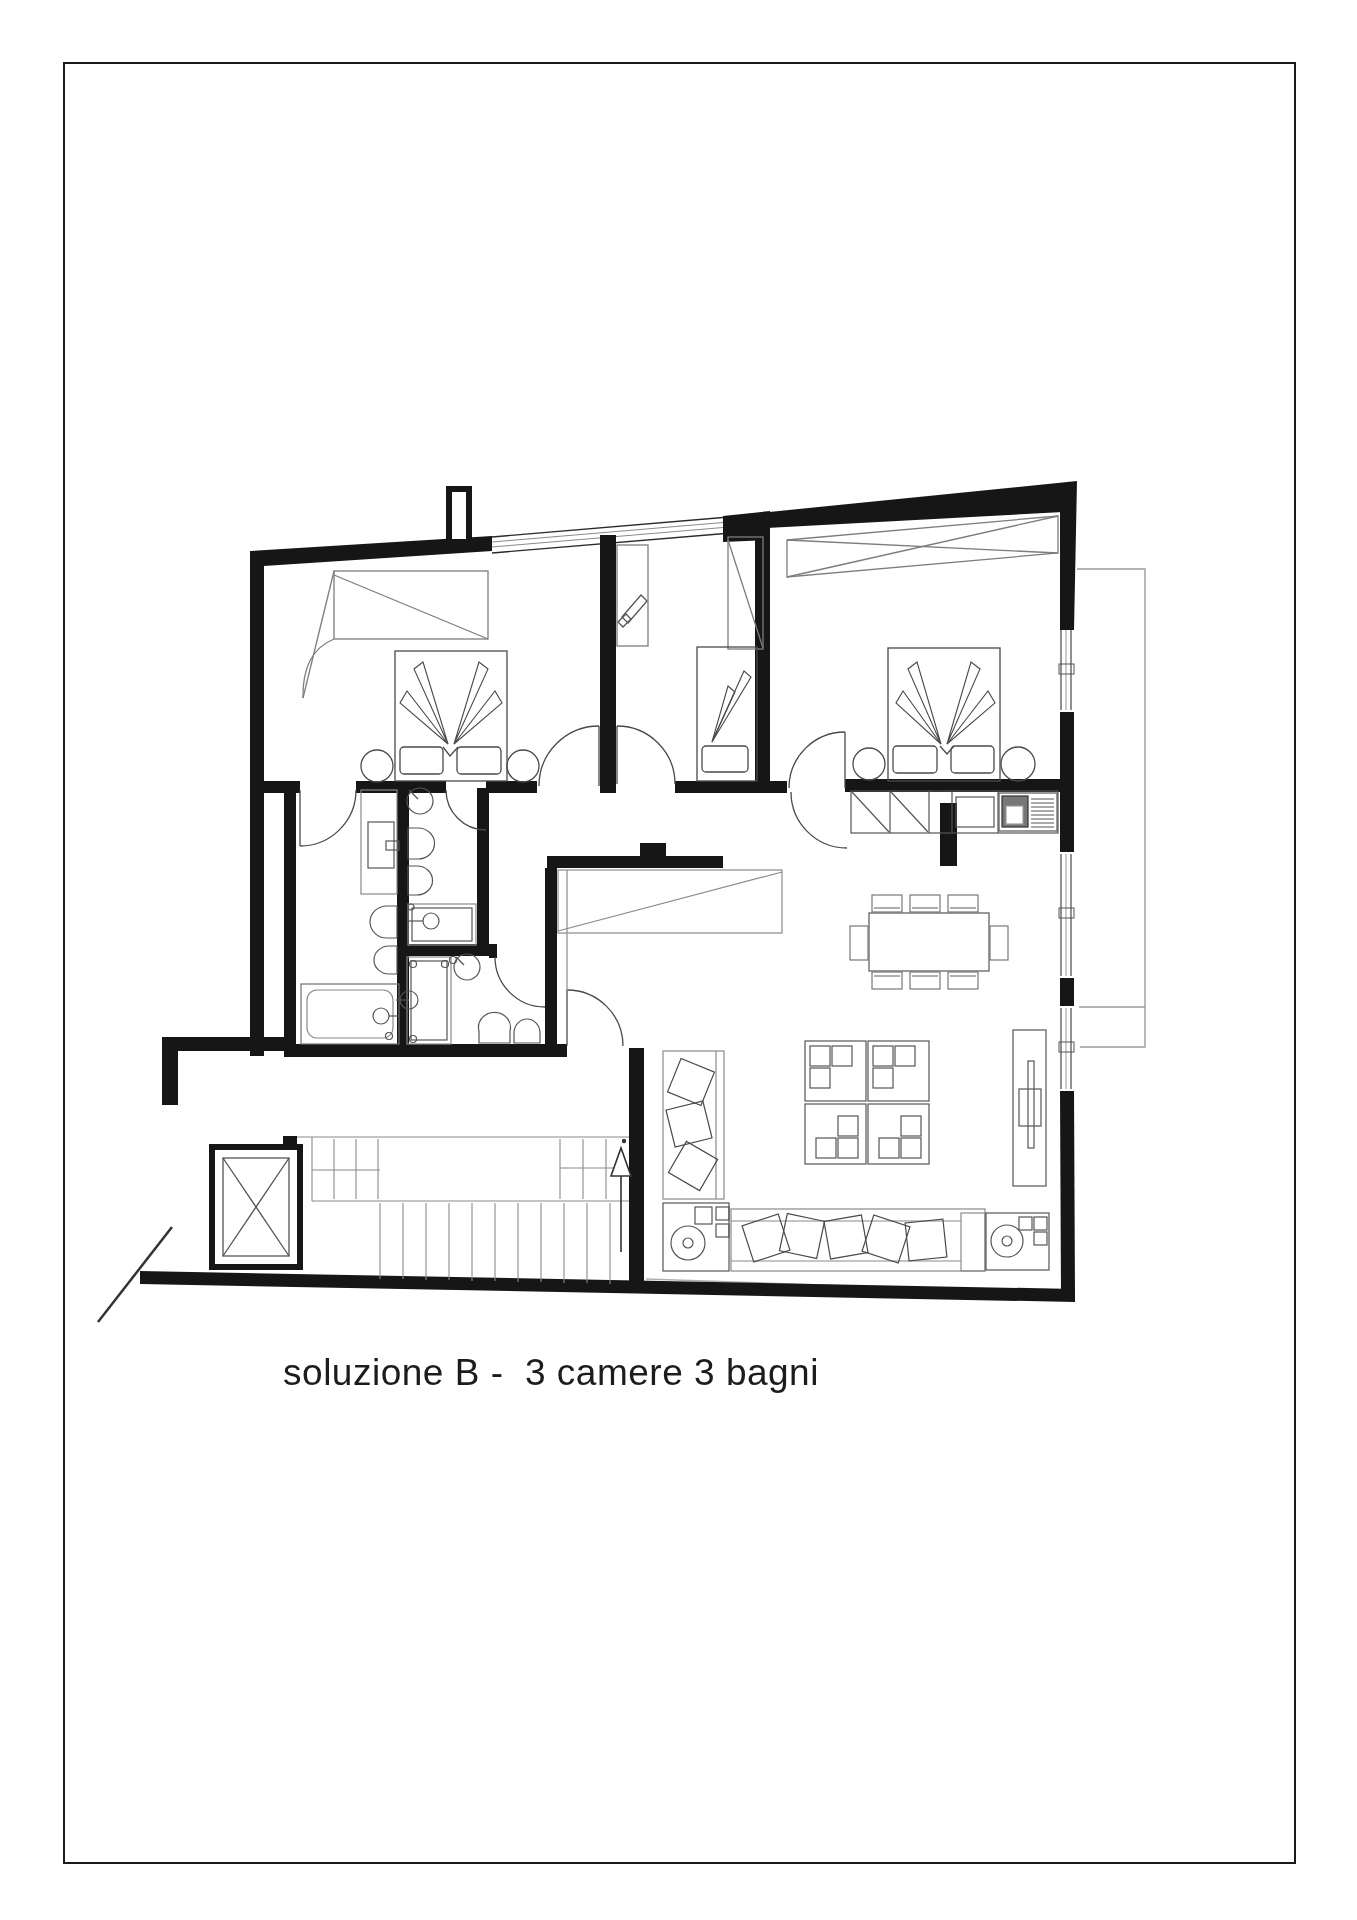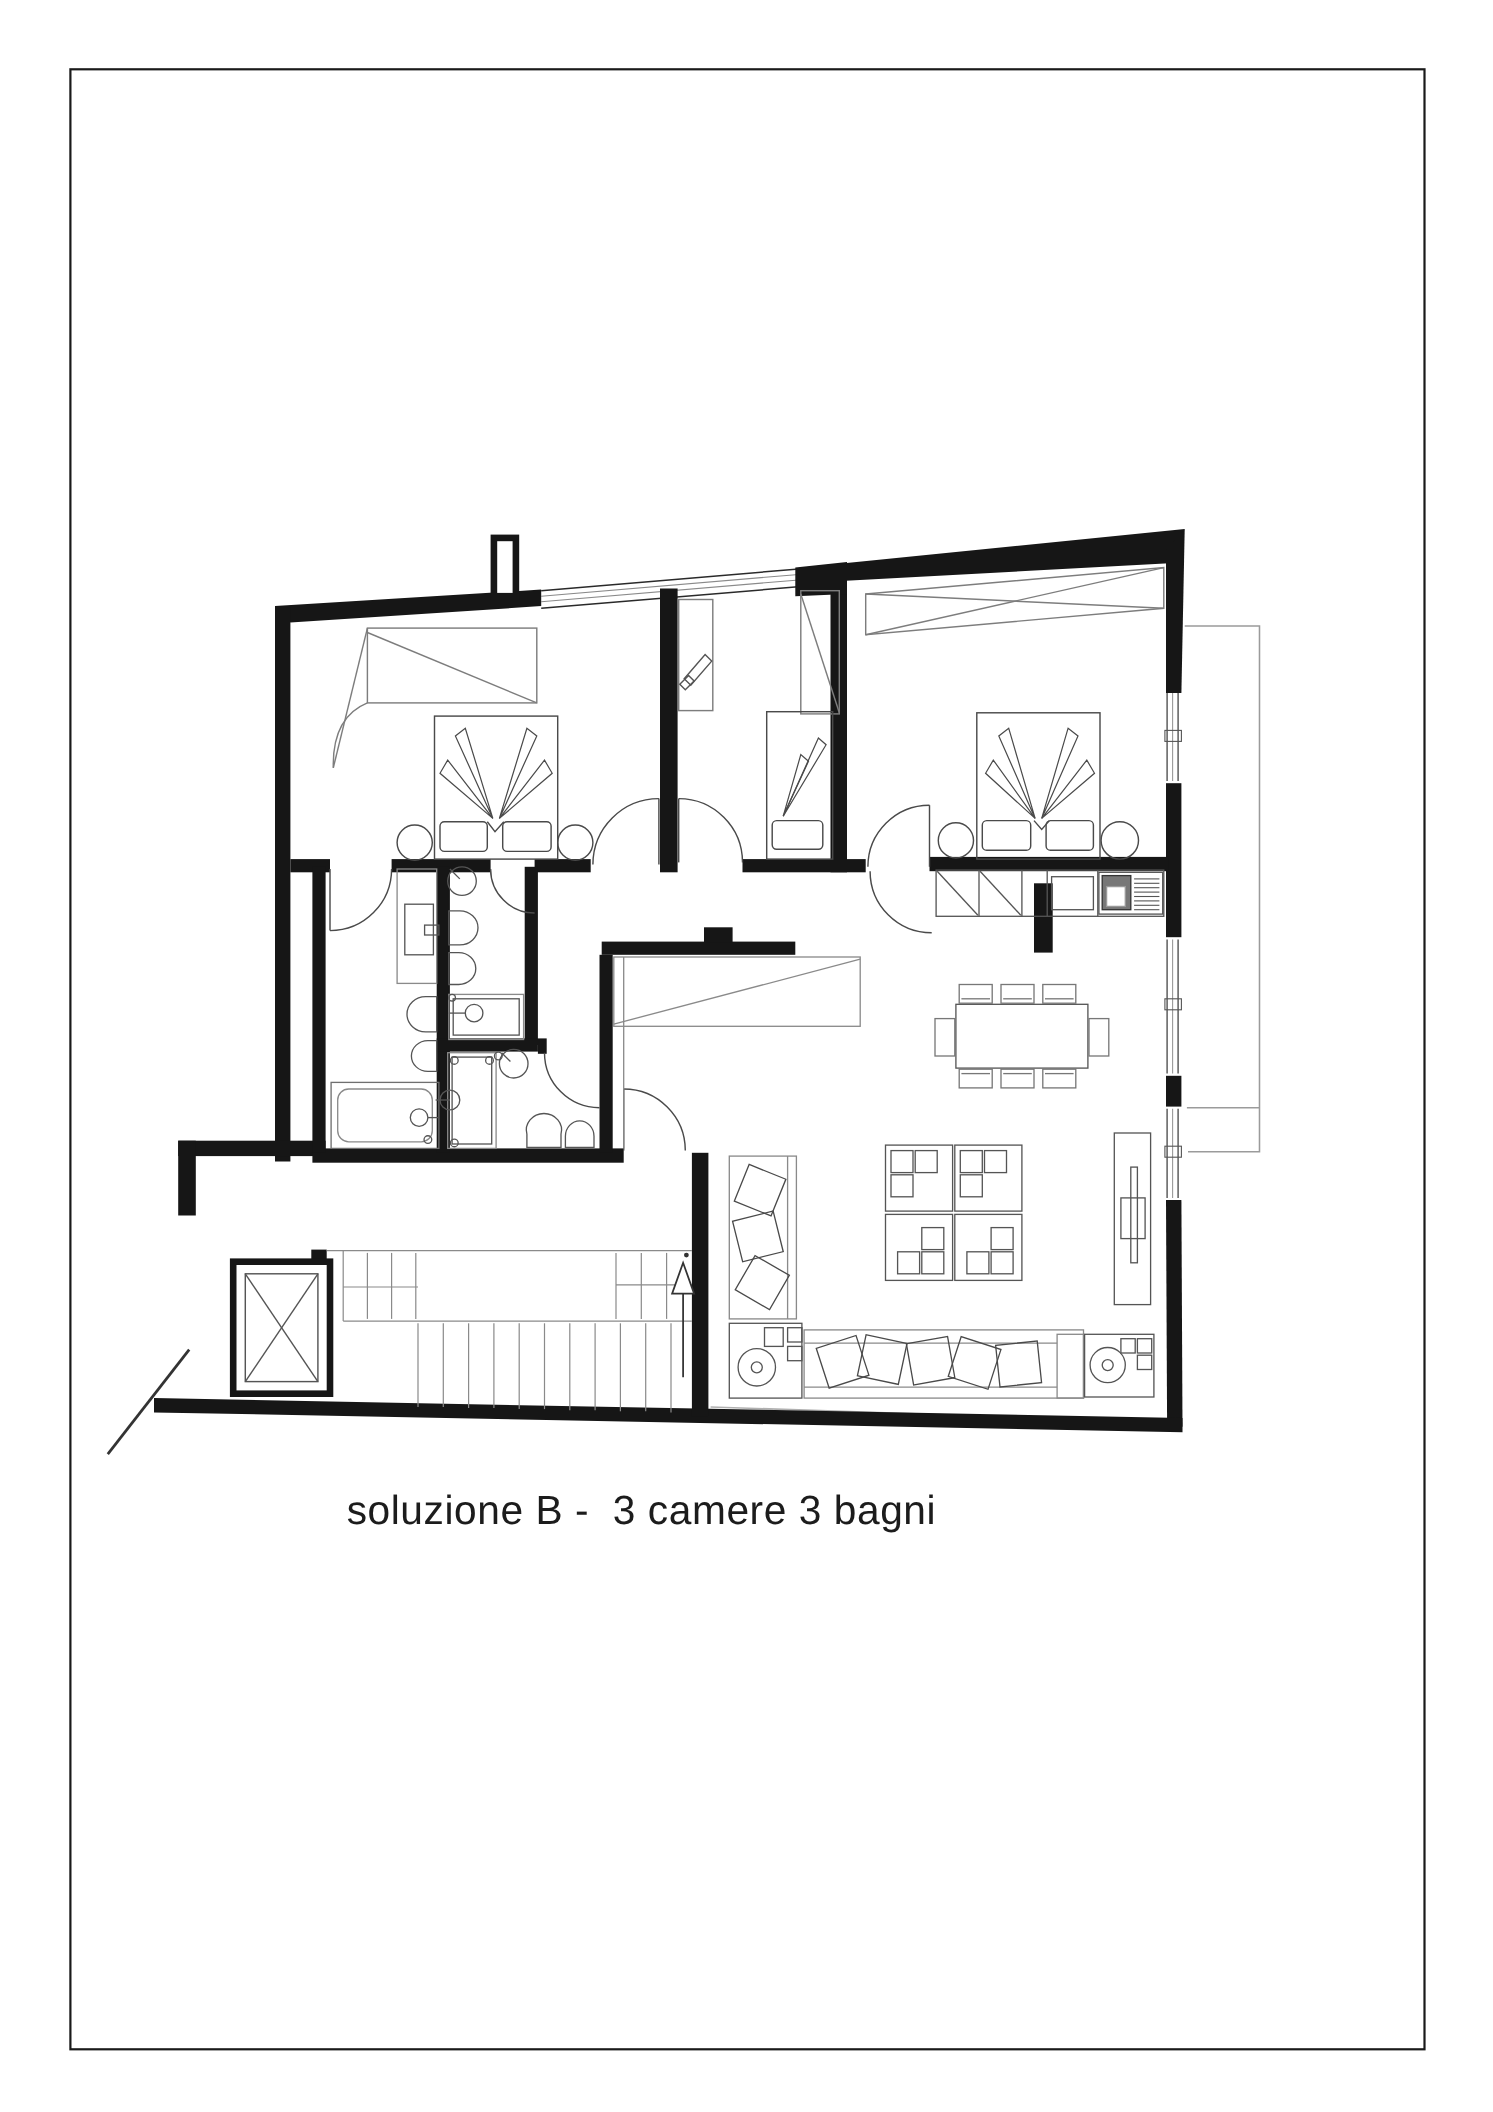--- a/index.html
+++ b/index.html
@@ -7,21 +7,21 @@
     font-family:"Liberation Sans",sans-serif;
   }
   .sheet{position:absolute;left:0;top:0;width:1357px;height:1920px;background:#fff;overflow:hidden;}
   .frame{
     position:absolute;left:63px;top:62px;width:1233px;height:1802px;
     border:2px solid #1a1a1a;box-sizing:border-box;background:#fff;
   }
   .plan-svg{position:absolute;left:0;top:0;width:1357px;height:1920px;}
   .caption{
     position:absolute;left:251px;top:1352px;width:600px;height:52px;
-    font-size:37px;color:#1c1c1c;text-align:right;white-space:pre;
+    font-size:37px;color:#1c1c1c;text-align:center;white-space:pre;
     letter-spacing:0.5px;font-family:"Liberation Sans",sans-serif;
   }
 </style>
 </head>
 <body>
 
 <div class="sheet">
   <div class="frame"></div>
 
   <svg class="plan-svg" viewBox="0 0 1357 1920">

